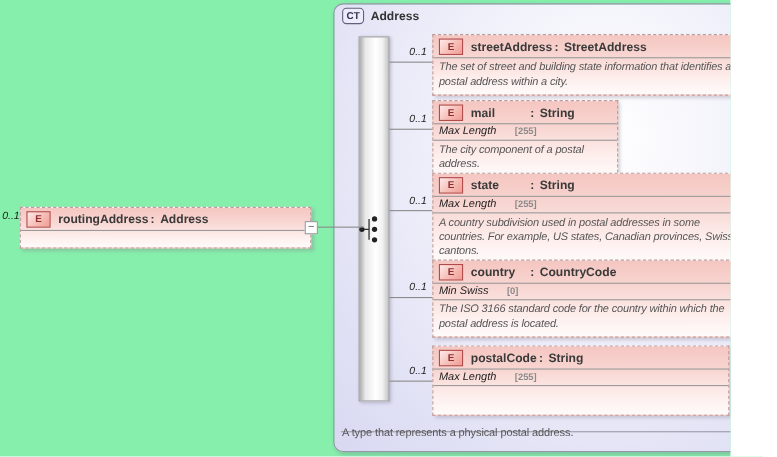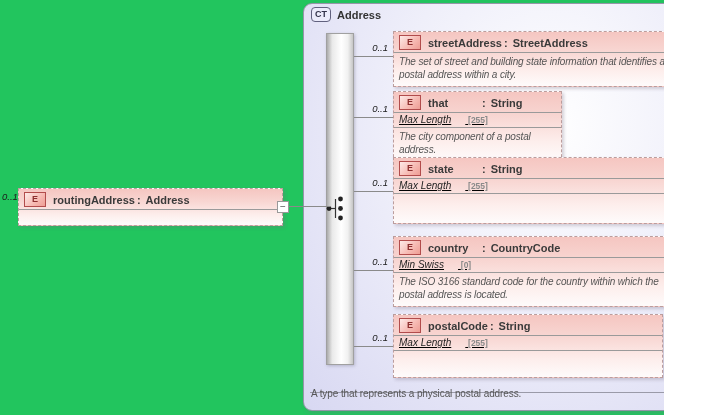--- a/index.html
+++ b/index.html
@@ -1,18 +1,18 @@
 <!DOCTYPE html>
 <html><head>
 <meta charset="utf-8">
 <style>
   html,body{margin:0;padding:0;background:#ffffff;}
   .canvas{
     position:relative;width:664px;height:415px;overflow:hidden;
-    font-family:"Liberation Sans",sans-serif;background:#22c55e;
+    font-family:"Liberation Sans",sans-serif;background:#86efac;
   }
   
   .ct-box{
     position:absolute;left:303px;top:3px;width:399px;height:408px;
     border:1px solid #9595a8;border-radius:9px;box-sizing:border-box;
     background:radial-gradient(ellipse at 62% 30%, #ffffff 0%, #efeffa 45%, #d8d8f2 100%);
     box-shadow:2px 2px 4px rgba(110,110,130,0.30);
   }
   .ct-header{position:absolute;left:311px;top:7px;display:flex;align-items:center;}
   .ct-badge{
@@ -40,21 +40,21 @@
   }
   .elem-header{display:flex;align-items:center;padding:3px 5px 2px 5px;font-size:11px;font-weight:bold;color:#3a3a3a;white-space:nowrap;}
   .e-badge{
     display:inline-block;flex:0 0 auto;width:20px;height:13px;line-height:13px;text-align:center;
     background:linear-gradient(135deg,#fdeae8 0%,#f6b9b2 60%,#ee9d94 100%);
     border:1px solid #b24c4c;color:#8d2f2f;font-size:9px;font-weight:bold;margin-right:7px;
   }
   .elem-name{min-width:52px;}
   .elem-colon{margin:0 5px 0 2px;}
   .sep{height:0;border-top:1px solid #9a9a9a;}
-  .facet-row{padding:1px 5px 2px 5px;font-size:10px;white-space:nowrap;text-decoration:underline;}
+  .facet-row{padding:1px 5px 2px 5px;font-size:10px;white-space:nowrap;}
   .facet-label{font-style:italic;color:#222;margin-right:14px;}
   .facet-value{font-size:8.5px;font-weight:bold;color:#8a8a8a;}
   .elem-desc{padding:3px 5px 4px 5px;font-size:10px;font-style:italic;color:#555;line-height:1.28;letter-spacing:-0.15px;}
   
   .h-line{position:absolute;height:1px;background:#8a8a8a;}
   .mult{position:absolute;font-size:9.5px;font-style:italic;color:#1a1a1a;width:34px;text-align:right;}
   .toggle-box{
     position:absolute;width:11px;height:11px;box-sizing:border-box;background:#ffffff;
     border:1px solid #999;color:#555;font-size:10px;line-height:9px;text-align:center;z-index:5;
   }
@@ -115,21 +115,21 @@
       <span>StreetAddress</span>
     </div>
     <div class="sep"></div>
     <div class="elem-desc">The set of street and building state information that identifies a postal address within a city.</div>
   </div>
   <div class="toggle-box" style="left:690px;top:51px;">+</div>
 
   <div class="elem-card" style="left:393px;top:91px;width:169px;min-height:51px;">
     <div class="elem-header">
       <span class="e-badge">E</span>
-      <span class="elem-name">that</span>
+      <span class="elem-name">mail</span>
       <span class="elem-colon">:</span>
       <span>String</span>
     </div>
     <div class="sep"></div>
     <div class="facet-row">
       <span class="facet-label">Max Length</span>
       <span class="facet-value">[255]</span>
     </div>
     <div class="sep"></div>
     <div class="elem-desc">The city component of a postal address.</div>
@@ -141,20 +141,21 @@
       <span class="elem-name">state</span>
       <span class="elem-colon">:</span>
       <span>String</span>
     </div>
     <div class="sep"></div>
     <div class="facet-row">
       <span class="facet-label">Max Length</span>
       <span class="facet-value">[255]</span>
     </div>
     <div class="sep"></div>
+    <div class="elem-desc">A country subdivision used in postal addresses in some countries. For example, US states, Canadian provinces, Swiss cantons.</div>
   </div>
 
   <div class="elem-card" style="left:393px;top:236px;width:275px;min-height:67px;">
     <div class="elem-header">
       <span class="e-badge">E</span>
       <span class="elem-name">country</span>
       <span class="elem-colon">:</span>
       <span>CountryCode</span>
     </div>
     <div class="sep"></div>

